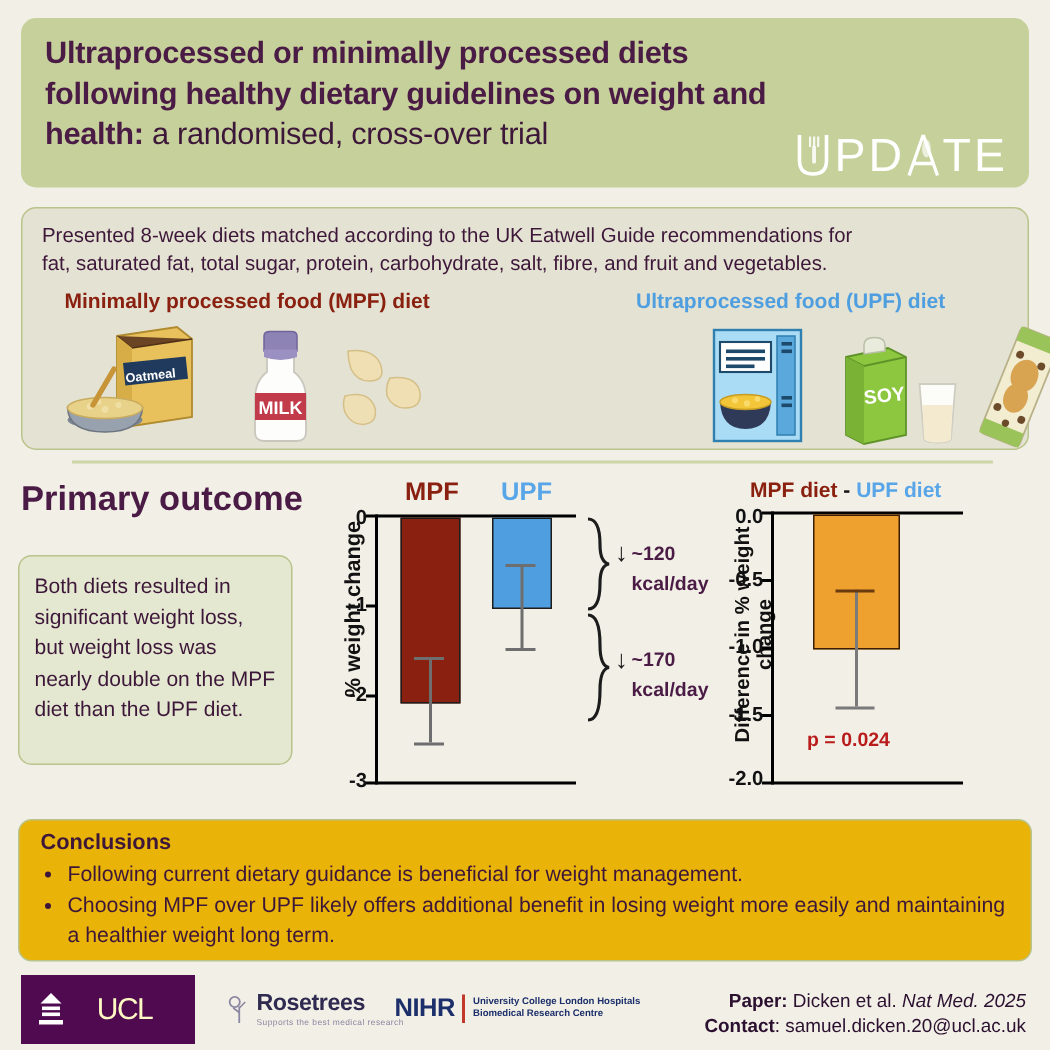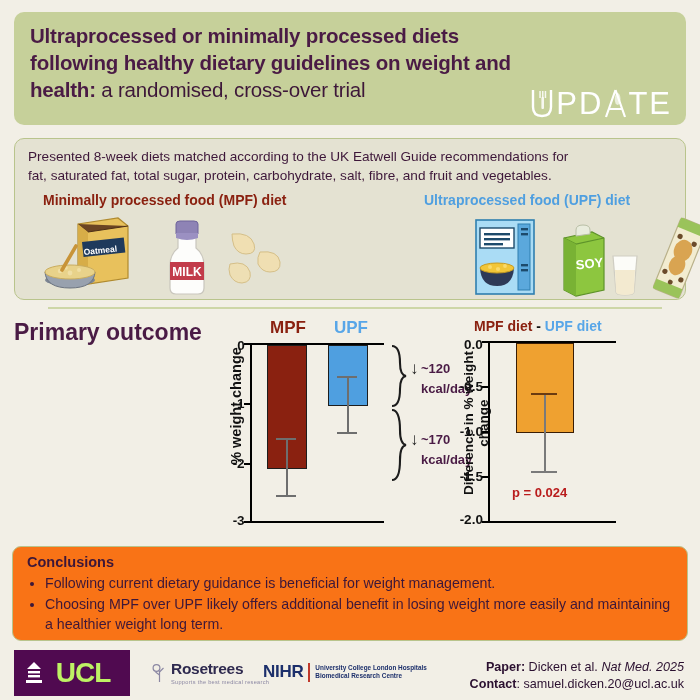--- a/index.html
+++ b/index.html
@@ -77,50 +77,50 @@
   .bar{ position:absolute; bottom:auto; }
   .errbar{ position:absolute; background:#6e6e6e; width:2px; }
   .errcap{ position:absolute; background:#6e6e6e; height:2px; }
 
   
   .annot{ position:absolute; left:182px; top:25px; width:72px; height:182px; }
   .kcal{ position:absolute; color:#4a1b45; font-weight:bold; font-size:13px; line-height:15px; }
   .arrow-dn{ position:absolute; color:#1c1c1c; font-size:17px; font-weight:bold; line-height:15px; }
 
   
-  .chart2{ position:absolute; left:436px; top:318px; width:232px; height:222px; }
+  .chart2{ position:absolute; left:462px; top:318px; width:232px; height:222px; }
   .c2-title{ position:absolute; left:38px; top:0px; font-weight:bold; font-size:14px; white-space:nowrap;}
   .c2-title .a{ color:#8a2110; }
   .c2-title .b{ color:#111; }
   .c2-title .c{ color:#58a6e8; }
   .ylab2{
     position:absolute; left:-55px; top:90px; width:190px;
     transform:rotate(-90deg); transform-origin:center;
     text-align:center; color:#111; font-weight:bold; font-size:13.5px;
   }
   .plot2{ position:absolute; left:52px; top:23px; width:128px; height:130px; }
   .pval{ position:absolute; color:#b91c1c; font-weight:bold; font-size:13px; }
 
   
   .concl{
     position:absolute; left:12px; top:546px; width:676px; height:95px;
-    background:#f97316; border:1.5px solid #b9c48c; border-radius:9px;
+    background:#eab308; border:1.5px solid #b9c48c; border-radius:9px;
     padding:7px 14px;
   }
   .concl h3{ color:#3d1739; font-size:14.5px; font-weight:bold; margin-bottom:3px; }
   .concl ul{ margin-left:18px; }
   .concl li{ color:#3d1739; font-size:14.2px; line-height:20px; margin-bottom:1px; }
 
   
   .footer{ position:absolute; left:0; top:648px; width:700px; height:52px; }
   .ucl-logo{
     position:absolute; left:14px; top:2px; width:116px; height:46px;
     background:#500a50; display:flex; align-items:center; justify-content:center;
   }
-  .ucl-text{ color:#bef264; font-size:28px; font-weight:bold; letter-spacing:-1px; font-family:"Liberation Sans", sans-serif; }
+  .ucl-text{ color:#fef9c3; font-size:20px; font-weight:normal; letter-spacing:-1px; font-family:"Liberation Sans", sans-serif; }
   .rose{ position:absolute; left:152px; top:12px; }
   .rose-name{ color:#2f2a4f; font-size:15.5px; font-weight:bold; letter-spacing:-0.3px; }
   .rose-sub{ color:#8b87a3; font-size:5.6px; letter-spacing:0.3px; margin-top:1px; }
   .nihr{ position:absolute; left:263px; top:14px; display:flex; align-items:center; gap:5px;}
   .nihr-main{ color:#1c2f6b; font-size:17px; font-weight:bold; letter-spacing:-0.3px;}
   .nihr-bar{ width:2px; height:19px; background:#c0392b; }
   .nihr-sub{ color:#1c2f6b; font-size:6.4px; font-weight:bold; line-height:8px; }
   .paper{ position:absolute; right:16px; top:11px; text-align:right; color:#2b1030; font-size:12.6px; line-height:17px; }
   .paper b{ font-weight:bold; }
   .paper i{ font-style:italic; }
@@ -244,20 +244,21 @@
           <circle cx="25" cy="60" r="2.6" fill="#6b4b2a"></circle>
           <circle cx="43" cy="62" r="2.6" fill="#6b4b2a"></circle>
           <circle cx="34" cy="68" r="2.4" fill="#6b4b2a"></circle>
         </g>
       </svg>
     </div>
   </div>
 
   <div class="sep"></div>
   <div class="primary-title">Primary outcome</div>
+  <div class="summary-box">Both diets resulted in significant weight loss, but weight loss was nearly double on the MPF diet than the UPF diet.</div>
 
   <div class="chart1">
     <div class="c1-legend">
       <span class="mpf">MPF</span>
       <span class="upf">UPF</span>
     </div>
     <div class="ylab1">% weight change</div>
 
     <div class="plot1">
 

